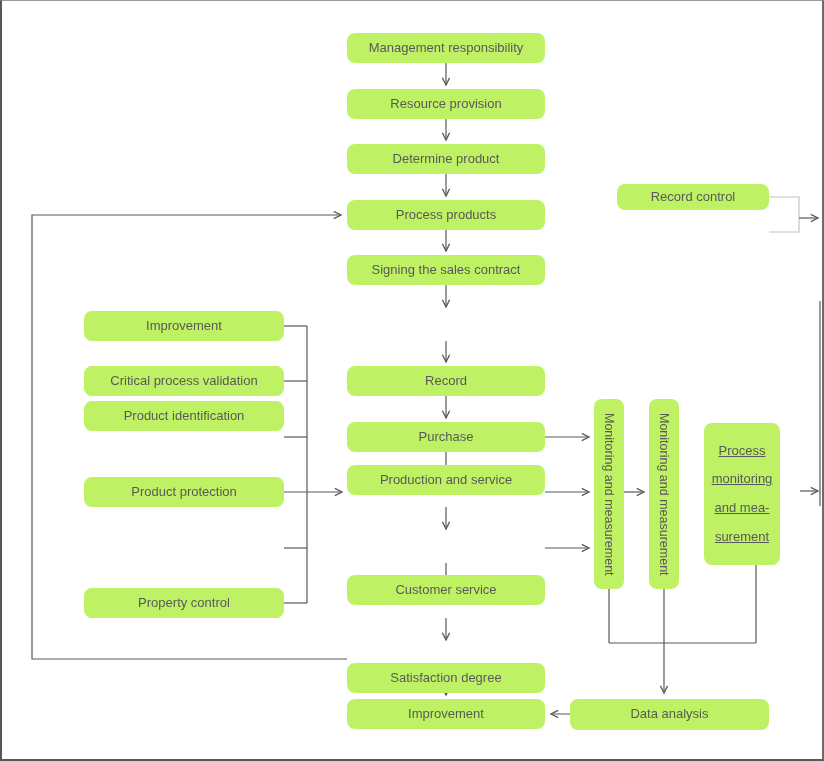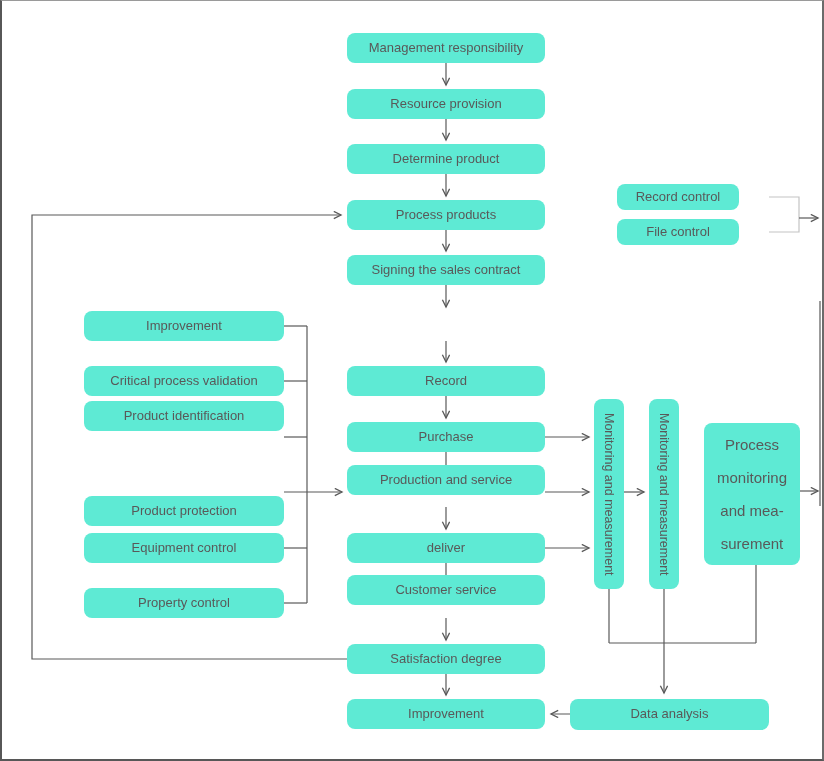--- a/index.html
+++ b/index.html
@@ -12,46 +12,47 @@
     box-sizing: border-box;
     background: #ffffff;
     border-style: solid;
     border-width: 1px 2px 2px 2px;
     border-color: #9a9a9a #6b6b6b #575757 #575757;
     overflow: hidden;
   }
 
   .node {
     position: absolute;
-    background: #5eead4;
+    background: #bef264;
     color: #595959;
     border-radius: 8px;
     font-size: 13px;
     display: flex;
     align-items: center;
     justify-content: center;
     text-align: center;
     line-height: 1.15;
   }
 
   .node.center-node   { left: 345px; width: 198px; height: 30px; }
   .node.left-node     { left: 82px;  width: 200px; height: 30px; }
-  .node.rt-node       { left: 615px; width: 122px; height: 26px; }
+  .node.rt-node       { left: 615px; width: 152px; height: 26px; }
 
   .node.vertical-node {
     width: 30px; height: 190px; top: 398px;
     writing-mode: vertical-rl;
     font-size: 12.5px;
   }
 
   .node.process-node {
-    left: 702px; top: 422px; width: 96px; height: 142px;
+    left: 702px; top: 422px; width: 76px; height: 142px;
     white-space: pre-line;
     line-height: 2.2;
-    font-size: 15px;
+    font-size: 13px;
+    text-decoration: underline;
   }
 
   .node.data-node { left: 568px; top: 698px; width: 199px; height: 31px; }
 
   svg.connectors {
     position: absolute;
     left: 0; top: 0;
     width: 820px; height: 758px;
     pointer-events: none;
   }
@@ -120,34 +121,31 @@
   </svg>
 
   <div class="node center-node" style="top:32px">Management responsibility</div>
   <div class="node center-node" style="top:88px">Resource provision</div>
   <div class="node center-node" style="top:143px">Determine product</div>
   <div class="node center-node" style="top:199px">Process products</div>
   <div class="node center-node" style="top:254px">Signing the sales contract</div>
   <div class="node center-node" style="top:365px">Record</div>
   <div class="node center-node" style="top:421px">Purchase</div>
   <div class="node center-node" style="top:464px">Production and service</div>
-  <div class="node center-node" style="top:532px">deliver</div>
   <div class="node center-node" style="top:574px">Customer service</div>
-  <div class="node center-node" style="top:643px">Satisfaction degree</div>
+  <div class="node center-node" style="top:662px">Satisfaction degree</div>
   <div class="node center-node" style="top:698px">Improvement</div>
 
   <div class="node left-node" style="top:310px">Improvement</div>
   <div class="node left-node" style="top:365px">Critical process validation</div>
   <div class="node left-node" style="top:400px">Product identification</div>
-  <div class="node left-node" style="top:495px">Product protection</div>
-  <div class="node left-node" style="top:532px">Equipment control</div>
+  <div class="node left-node" style="top:476px">Product protection</div>
   <div class="node left-node" style="top:587px">Property control</div>
 
   <div class="node rt-node" style="top:183px">Record control</div>
-  <div class="node rt-node" style="top:218px">File control</div>
 
   <div class="node vertical-node" style="left:592px">Monitoring and measurement</div>
   <div class="node vertical-node" style="left:647px">Monitoring and measurement</div>
 
   <div class="node process-node">Process
 monitoring
 and mea-
 surement</div>
 
   <div class="node data-node">Data analysis</div>

